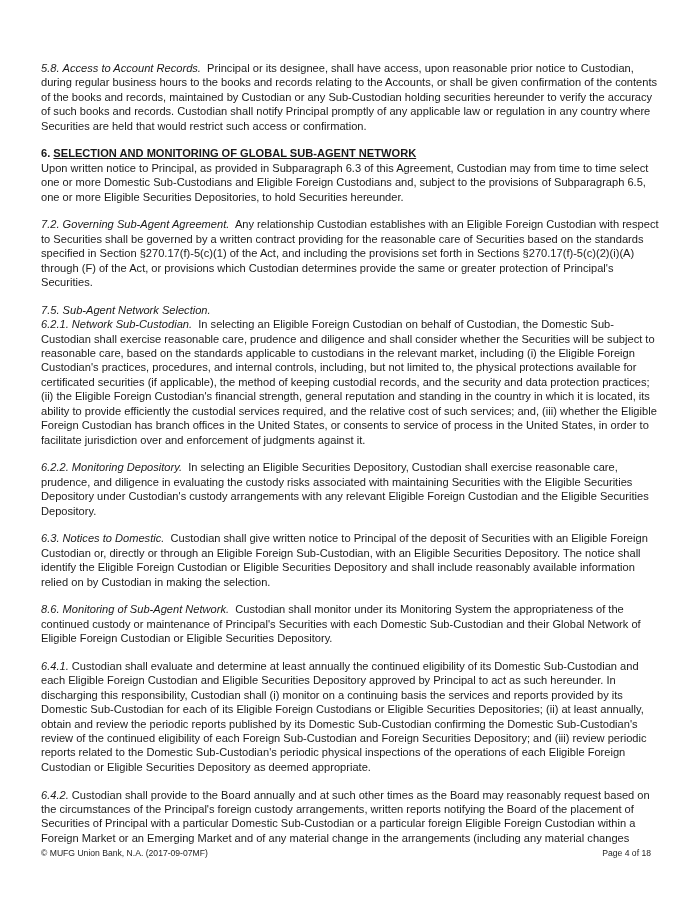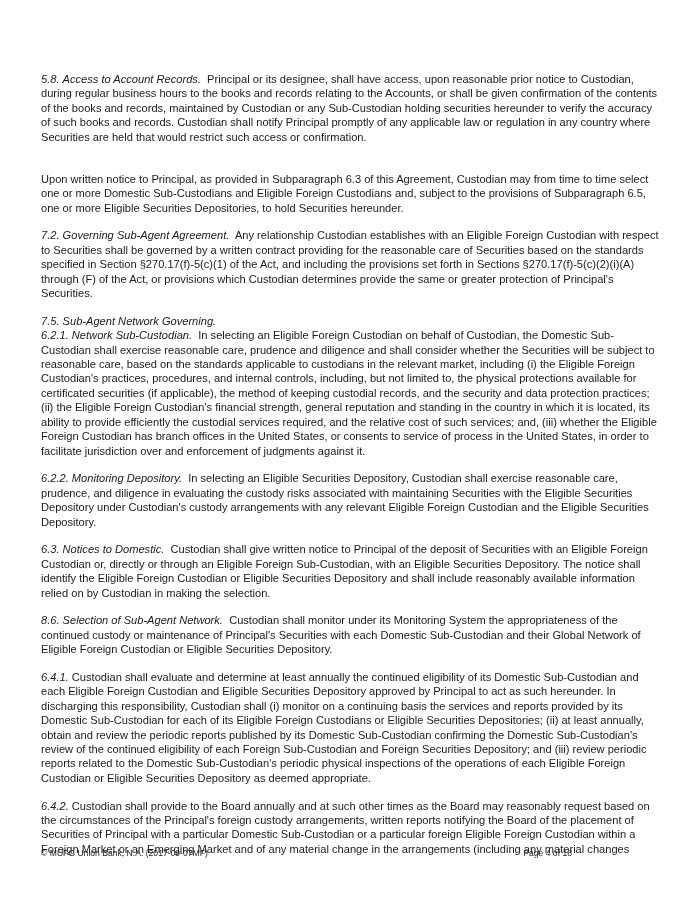--- a/index.html
+++ b/index.html
@@ -1,76 +1,76 @@
 <!DOCTYPE html>
 <html><head>
 <meta charset="utf-8">
 <style>
   html, body { margin: 0; padding: 0; background: #ffffff; }
   body { width: 700px; height: 906px; position: relative; overflow: hidden; }
   .page {
-    position: absolute; left: 41px; top: 72px; width: 618px;
+    position: absolute; left: 41px; top: 61px; width: 618px;
     font-family: "Liberation Sans", sans-serif;
     font-size: 11.1px; line-height: 14.4px; color: #1a1a1a;
   }
   p { margin: 0 0 13.4px 0; }
   .it { font-style: italic; }
   .heading { font-weight: bold; }
   .heading .u { text-decoration: underline; }
   .footer {
-    position: absolute; left: 41px; top: 848px; width: 531px;
+    position: absolute; left: 41px; top: 848px; width: 610px;
     font-family: "Liberation Sans", sans-serif; font-size: 8.6px; color: #222;
     display: flex; justify-content: space-between;
   }
 </style>
 </head>
 <body>
 
 <div class="page">
 
   <p>
     <span class="it">5.8.</span>
     <span class="it">Access to Account Records.</span>&nbsp;
     <span>Principal or its designee, shall have access, upon reasonable prior notice to Custodian, during regular business hours to the books and records relating to the Accounts, or shall be given confirmation of the contents of the books and records, maintained by Custodian or any Sub-Custodian holding securities hereunder to verify the accuracy of such books and records.  Custodian shall notify Principal promptly of any applicable law or regulation in any country where Securities are held that would restrict such access or confirmation.</span>
   </p>
 
   <p>
-    <br>
+    <span class="heading"><span>6.</span> <span class="u">SELECTION AND MONITORING OF GLOBAL SUB-AGENT NETWORK</span></span><br>
     <span>Upon written notice to Principal, as provided in Subparagraph 6.3 of this Agreement, Custodian may from time to time select one or more Domestic Sub-Custodians and Eligible Foreign Custodians and, subject to the provisions of Subparagraph 6.5, one or more Eligible Securities Depositories, to hold Securities hereunder.</span>
   </p>
 
   <p>
     <span class="it">7.2.</span>
     <span class="it">Governing Sub-Agent Agreement.</span>&nbsp;
     <span>Any relationship Custodian establishes with an Eligible Foreign Custodian with respect to Securities shall be governed by a written contract providing for the reasonable care of Securities based on the standards specified in Section §270.17(f)-5(c)(1) of the Act, and including the provisions set forth in Sections §270.17(f)-5(c)(2)(i)(A) through (F) of the Act, or provisions which Custodian determines provide the same or greater protection of Principal's Securities.</span>
   </p>
 
   <p>
     <span class="it">7.5.</span>
-    <span class="it">Sub-Agent Network Governing.</span><br>
+    <span class="it">Sub-Agent Network Selection.</span><br>
     <span class="it">6.2.1.</span>
     <span class="it">Network Sub-Custodian.</span>&nbsp;
     <span>In selecting an Eligible Foreign Custodian on behalf of Custodian, the Domestic Sub-Custodian shall exercise reasonable care, prudence and diligence and shall consider whether the Securities will be subject to reasonable care, based on the standards applicable to custodians in the relevant market, including (i) the Eligible Foreign Custodian's practices, procedures, and internal controls, including, but not limited to, the physical protections available for certificated securities (if applicable), the method of keeping custodial records, and the security and data protection practices; (ii) the Eligible Foreign Custodian's financial strength, general reputation and standing in the country in which it is located, its ability to provide efficiently the custodial services required, and the relative cost of such services; and, (iii) whether the Eligible Foreign Custodian has branch offices in the United States, or consents to service of process in the United States, in order to facilitate jurisdiction over and enforcement of judgments against it.</span>
   </p>
 
   <p>
     <span class="it">6.2.2.</span>
     <span class="it">Monitoring Depository.</span>&nbsp;
     <span>In selecting an Eligible Securities Depository, Custodian shall exercise reasonable care, prudence, and diligence in evaluating the custody risks associated with maintaining Securities with the Eligible Securities Depository under Custodian's custody arrangements with any relevant Eligible Foreign Custodian and the Eligible Securities Depository.</span>
   </p>
 
   <p>
     <span class="it">6.3.</span>
     <span class="it">Notices to Domestic.</span>&nbsp;
     <span>Custodian shall give written notice to Principal of the deposit of Securities with an Eligible Foreign Custodian or, directly or through an Eligible Foreign Sub-Custodian, with an Eligible Securities Depository.  The notice shall identify the Eligible Foreign Custodian or Eligible Securities Depository and shall include reasonably available information relied on by Custodian in making the selection.</span>
   </p>
 
   <p>
     <span class="it">8.6.</span>
-    <span class="it">Selection of Sub-Agent Network.</span>&nbsp;
+    <span class="it">Monitoring of Sub-Agent Network.</span>&nbsp;
     <span>Custodian shall monitor under its Monitoring System the appropriateness of the continued custody or maintenance of Principal's Securities with each Domestic Sub-Custodian and their Global Network of Eligible Foreign Custodian or Eligible Securities Depository.</span>
   </p>
 
   <p>
     <span class="it">6.4.1.</span>
     <span>Custodian shall evaluate and determine at least annually the continued eligibility of its Domestic Sub-Custodian and each Eligible Foreign Custodian and Eligible Securities Depository approved by Principal to act as such hereunder.  In discharging this responsibility, Custodian shall (i) monitor on a continuing basis the services and reports provided by its Domestic Sub-Custodian for each of its Eligible Foreign Custodians or Eligible Securities Depositories; (ii) at least annually, obtain and review the periodic reports published by its Domestic Sub-Custodian confirming the Domestic Sub-Custodian's review of the continued eligibility of each Foreign Sub-Custodian and Foreign Securities Depository; and (iii) review periodic reports related to the Domestic Sub-Custodian's periodic physical inspections of the operations of each Eligible Foreign Custodian or Eligible Securities Depository as deemed appropriate.</span>
   </p>
 
   <p>
     <span class="it">6.4.2.</span>

